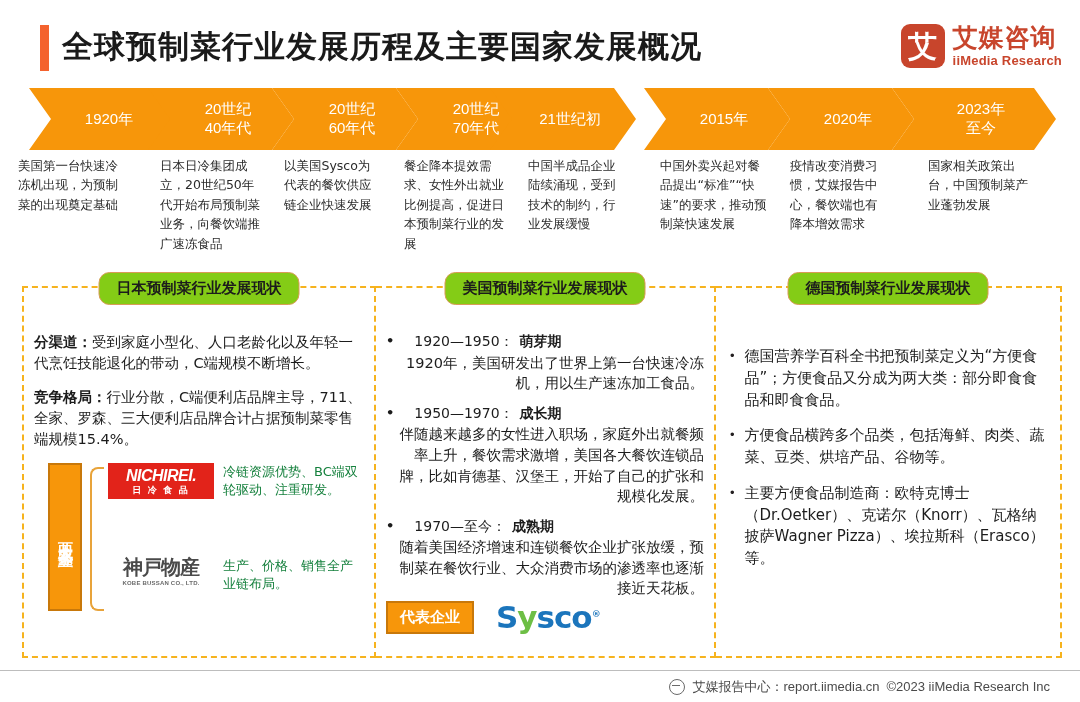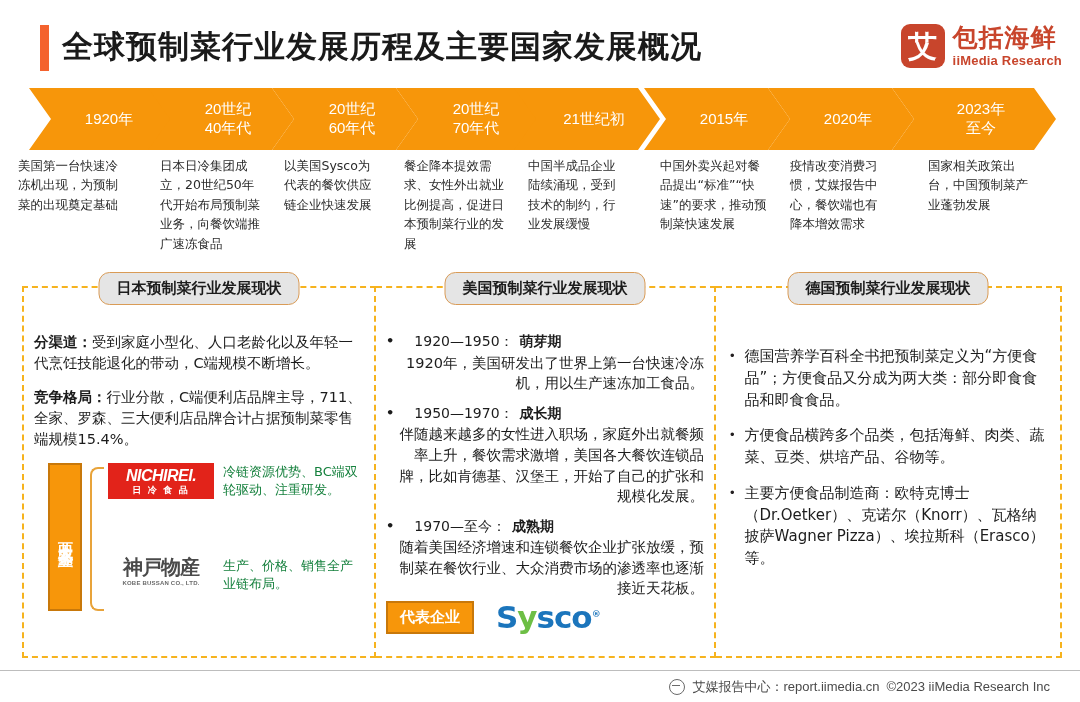--- a/index.html
+++ b/index.html
@@ -82,21 +82,21 @@
     position:relative;
     border:2px dashed #F6B31E;
     box-sizing:border-box;
   }
   .panel.p1{width:354px;}
   .panel.p2{width:340px;border-left:none;text-align:right;}
   .panel.p3{width:346px;border-left:none;}
 
   .panel-pill{
     position:absolute;top:-16px;left:50%;transform:translateX(-50%);
-    background:#e5e5e5;border:1.5px solid #D99B56;border-radius:11px;
+    background:#84cc16;border:1.5px solid #D99B56;border-radius:11px;
     padding:6px 17px;white-space:nowrap;
     font-size:15px;font-weight:bold;color:#1c1c1c;
     font-family:"DejaVu Sans","Liberation Sans",sans-serif;
     z-index:5;
   }
 
   .panel-body{
     position:absolute;left:0;top:40px;right:0;bottom:0;
     padding:4px 10px 0 10px;box-sizing:border-box;
   }
@@ -210,21 +210,21 @@
 </style>
 </head>
 <body>
 
 <div class="header">
   <div class="title-accent"></div>
   <div class="page-title">全球预制菜行业发展历程及主要国家发展概况</div>
   <div class="brand">
     <div class="brand-mark">艾</div>
     <div class="brand-txt">
-      <div class="brand-cn">包括海鲜</div>
+      <div class="brand-cn">艾媒咨询</div>
       <div class="brand-en">iiMedia Research</div>
     </div>
   </div>
 </div>
 
 <div class="timeline" id="timeline">
     <div class="chev first" style="left: 29px; width: 146px;">
       <div>
         <span>1920年</span>
       </div>
@@ -240,21 +240,21 @@
         <span>20世纪</span>
         <span>60年代</span>
       </div>
     </div>
     <div class="chev" style="left: 396px; width: 146px;">
       <div>
         <span>20世纪</span>
         <span>70年代</span>
       </div>
     </div>
-    <div class="chev" style="left: 514px; width: 146px;">
+    <div class="chev" style="left: 490px; width: 146px;">
       <div>
         <span>21世纪初</span>
       </div>
     </div>
     <div class="chev" style="left: 644px; width: 146px;">
       <div>
         <span>2015年</span>
       </div>
     </div>
     <div class="chev" style="left: 768px; width: 146px;">

